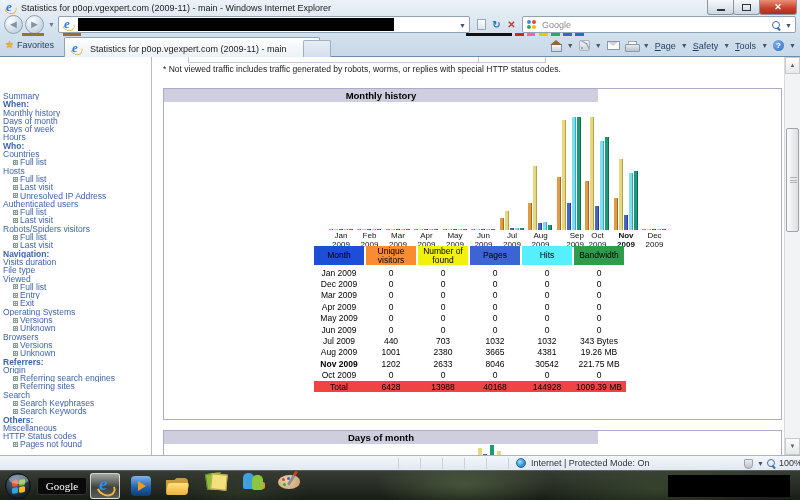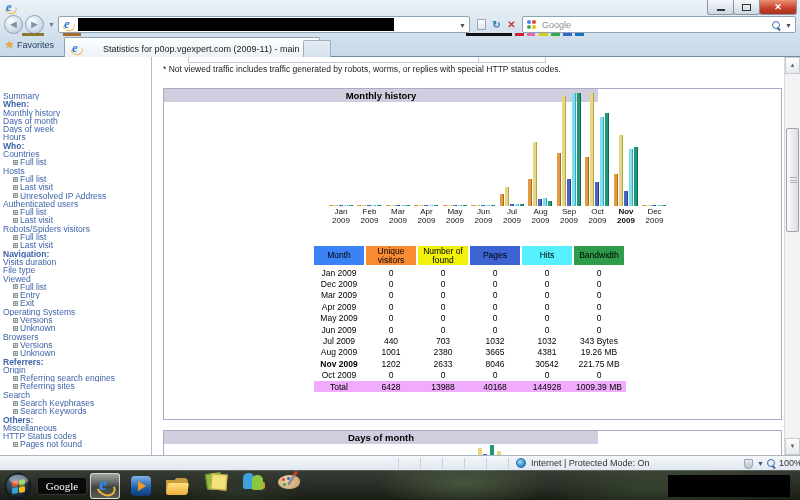--- a/index.html
+++ b/index.html
@@ -36,21 +36,21 @@
 .stext{position:absolute;left:19px;top:3px;font-size:9px;color:#8b8b8b}
 .mag{position:relative;display:inline-block;width:9px;height:9px}
 .mag::before{content:"";position:absolute;left:0;top:0;width:6px;height:6px;border:1.5px solid #3E6FA8;border-radius:50%}
 .mag::after{content:"";position:absolute;left:6px;top:6px;width:4px;height:1.5px;background:#3E6FA8;transform:rotate(45deg);transform-origin:0 0}
 .search-mag{position:absolute;right:14px;top:4px}
 .search-caret{position:absolute;right:3px;top:5px;font-size:7px;color:#44566a}
 .artifact-dash{position:absolute;top:33px;height:3px}
 .tabrow{position:absolute;top:36px;left:0;right:0;height:21px}
 .favbtn{position:absolute;left:5px;top:4px;display:flex;align-items:center;gap:3px;font-size:9px;color:#1e3c5c}
 .star{color:#F2AC2E;font-size:10px;line-height:10px;text-shadow:0 0 1px #b07714}
-.tab{position:absolute;left:64px;top:1px;width:256px;height:20px;background:linear-gradient(#fdfefe,#e9f0f6);border:1px solid #8FA3B5;border-bottom:none;border-radius:2px 2px 0 0;display:flex;align-items:center;gap:20px;padding:11px 5px;font-size:9px;color:#222;white-space:nowrap;overflow:hidden}
+.tab{position:absolute;left:64px;top:1px;width:256px;height:20px;background:linear-gradient(#fdfefe,#e9f0f6);border:1px solid #8FA3B5;border-bottom:none;border-radius:2px 2px 0 0;display:flex;align-items:center;gap:7px;padding:11px 5px;font-size:9px;color:#222;white-space:nowrap;overflow:hidden}
 .tabstub{position:absolute;left:303px;top:4px;width:28px;height:17px;background:linear-gradient(#e6edf4,#d3e0ec);border:1px solid #9fb0c2;border-bottom:none;border-radius:2px 2px 0 0}
 .cmdbar{position:absolute;right:4px;top:4px;display:flex;align-items:center;gap:5px;font-size:9px;color:#1e3c5c}
 .car{font-size:7px;color:#44566a}
 .accel{display:inline-block}
 .accel::first-letter{text-decoration:underline}
 .ico-home{display:inline-block;width:11px;height:11px;position:relative}
 .ico-home::before{content:"";position:absolute;left:0;top:4px;width:9px;height:6px;background:linear-gradient(#f7fafc,#ccd8e2);border:1px solid #7e92a5}
 .ico-home::after{content:"";position:absolute;left:-1px;top:0;border-left:6px solid transparent;border-right:6px solid transparent;border-bottom:5px solid #97652f}
 .ico-feed{display:inline-block;width:11px;height:11px;border-radius:2px;background:linear-gradient(#eef2f5,#cfd7dd);border:1px solid #a9b4be;position:relative}
 .ico-feed::before{content:"";position:absolute;left:1px;bottom:1px;width:2px;height:2px;border-radius:50%;background:#8b97a1}
@@ -73,29 +73,29 @@
 .grid-ico{flex:none;width:5px;height:5px;border:1px solid #8a9a8a;background:
  linear-gradient(90deg,transparent 1px,#9aa 1px,#9aa 2px,transparent 2px),
  linear-gradient(transparent 1px,#9aa 1px,#9aa 2px,transparent 2px),#eef3ee}
 .main{position:absolute;left:152px;top:0;right:16px;bottom:0}
 .note{position:absolute;left:11px;top:7px;font-size:8.5px;color:#1a1a1a;white-space:nowrap}
 .art-h{position:absolute;left:36px;top:5px;width:358px;border-top:1px solid #c6c6d6}
 .art-v{position:absolute;top:0;width:1px;height:5px;background:#c6c6d6}
 .panel{position:absolute;left:11px;width:619px;border:1px solid #ABABC9;background:#fff}
 .panel-head{height:13px;display:flex}
 .ph-lav{width:434px;background:#CECEDF;display:flex;align-items:center;justify-content:center;font-weight:bold;font-size:9.5px;color:#000}
-.chart-zone{position:absolute;left:0;top:4px;width:100%;height:113px}
+.chart-zone{position:absolute;left:0;top:28px;width:100%;height:113px}
 .bar{position:absolute;bottom:0;width:4px}
 .xlab{position:absolute;top:115px;width:30px;text-align:center;font-size:8px;line-height:8.5px;color:#111}
 .xlab.cur{font-weight:bold}
 .mtable{position:absolute;left:150px;top:157px;width:312px;color:#000}
 .mt-head{display:flex;height:19px;margin-bottom:2px}
 .mt-h{flex:none;width:50px;margin-right:2px;display:flex;align-items:center;justify-content:center;text-align:center;font-size:8.5px;line-height:9px;color:#000}
 .mt-row{display:flex;height:11.4px;align-items:center}
-.mt-row.total{background:#f0abfc}
+.mt-row.total{background:#ef4444}
 .mt-c{flex:none;width:50px;margin-right:2px;text-align:center;font-size:8.5px}
 .bold{font-weight:bold}
 .days-zone{position:absolute;left:0;top:13px;width:100%;height:13px}
 .dbar{position:absolute;bottom:0;width:4px}
 .vscroll{position:absolute;right:0;top:0;width:16px;height:398px;background:#F2F3F5;border-left:1px solid #D8DADC}
 .sb-btn{position:absolute;left:0;width:15px;height:17px;background:linear-gradient(#FDFDFD,#E6E8EB);border:1px solid #C8CACD;color:#566;font-size:6px;text-align:center;line-height:15px}
 .sb-thumb{position:absolute;left:1px;top:71px;width:13px;height:104px;background:linear-gradient(90deg,#FBFBFB,#DCDEE1);border:1px solid #9FA3A8;border-radius:2px}
 .sb-thumb::before{content:"";position:absolute;left:3px;top:48px;width:7px;height:6px;background:repeating-linear-gradient(#aeb2b6 0,#aeb2b6 1px,transparent 1px,transparent 2.5px)}
 
 .statusbar{position:absolute;top:455px;left:0;right:0;height:15px;background:linear-gradient(#F4F7FB,#E1E8F1);border-top:1px solid #A9B4BF;font-size:9px;color:#333}
@@ -150,20 +150,21 @@
 .tb-redact{position:absolute;left:668px;top:4px;width:122px;height:22px;background:#000}
 </style>
 </head>
 <body>
 
 <div class="screen">
 
   <div class="chrome">
     <div class="titlebar">
       <span class="ie-mini"></span>
+      <span class="title-text">Statistics for p0op.vgexpert.com (2009-11) - main - Windows Internet Explorer</span>
     </div>
     <div class="winbtns">
       <div class="winbtn">
           <span class="min-glyph"></span>
         </div>
       <div class="winbtn">
           <span class="max-glyph"></span>
         </div>
       <div class="winbtn close">✕</div>
     </div>
@@ -208,20 +209,37 @@
     <div class="tabrow">
       <div class="favbtn">
         <span class="star">★</span>
         <span>Favorites</span>
       </div>
       <div class="tab">
         <span class="ie-mini"></span>
         <span>Statistics for p0op.vgexpert.com (2009-11) - main</span>
       </div>
       <div class="tabstub"></div>
+      <div class="cmdbar">
+        <span class="ico-home"></span>
+          <span class="car">▼</span>
+        <span class="ico-feed"></span>
+          <span class="car">▼</span>
+        <span class="ico-mail"></span>
+        <span class="ico-print"></span>
+          <span class="car">▼</span>
+        <span class="accel">Page</span>
+          <span class="car">▼</span>
+        <span class="accel">Safety</span>
+          <span class="car">▼</span>
+        <span class="accel">Tools</span>
+          <span class="car">▼</span>
+        <span class="ico-help">?</span>
+          <span class="car">▼</span>
+      </div>
     </div>
   </div>
 
   <div class="content">
 
     <div class="sidebar">
       <div class="sidenav">
           <div class="side-link"><span>Summary</span></div>
           <div class="side-header"><span>When:</span></div>
           <div class="side-link"><span>Monthly history</span></div>
@@ -410,21 +428,21 @@
             <div class="bar" style="left: 384px; height: 5px; background: rgb(30, 153, 117); border-right: 1px solid rgb(14, 107, 80);"></div>
             <div class="xlab" style="left: 361.5px;">
               <div>Aug</div>
               <div>2009</div>
             </div>
             <div class="bar" style="left: 392.5px; height: 53px; background: rgb(227, 154, 69); border-right: 1px solid rgb(168, 104, 32);"></div>
             <div class="bar" style="left: 397.5px; height: 110px; background: rgb(230, 216, 127); border-right: 1px solid rgb(179, 161, 76);"></div>
             <div class="bar" style="left: 402.5px; height: 27px; background: rgb(71, 102, 200); border-right: 1px solid rgb(39, 64, 143);"></div>
             <div class="bar" style="left: 407.5px; height: 113px; background: rgb(126, 224, 239); border-right: 1px solid rgb(63, 166, 190);"></div>
             <div class="bar" style="left: 412.5px; height: 113px; background: rgb(30, 153, 117); border-right: 1px solid rgb(14, 107, 80);"></div>
-            <div class="xlab" style="left: 390px;">
+            <div class="xlab" style="left: 390px; text-align: right;">
               <div>Sep</div>
               <div>2009</div>
             </div>
             <div class="bar" style="left: 421px; height: 49px; background: rgb(227, 154, 69); border-right: 1px solid rgb(168, 104, 32);"></div>
             <div class="bar" style="left: 426px; height: 113px; background: rgb(230, 216, 127); border-right: 1px solid rgb(179, 161, 76);"></div>
             <div class="bar" style="left: 431px; height: 24px; background: rgb(71, 102, 200); border-right: 1px solid rgb(39, 64, 143);"></div>
             <div class="bar" style="left: 436px; height: 89px; background: rgb(126, 224, 239); border-right: 1px solid rgb(63, 166, 190);"></div>
             <div class="bar" style="left: 441px; height: 93px; background: rgb(30, 153, 117); border-right: 1px solid rgb(14, 107, 80);"></div>
             <div class="xlab" style="left: 418.5px;">
               <div>Oct</div>
@@ -444,21 +462,21 @@
             <div class="bar" style="left: 488px; height: 1px; background: rgb(71, 102, 200); border-right: 1px solid rgb(39, 64, 143);"></div>
             <div class="bar" style="left: 493px; height: 1px; background: rgb(126, 224, 239); border-right: 1px solid rgb(63, 166, 190);"></div>
             <div class="bar" style="left: 498px; height: 1px; background: rgb(30, 153, 117); border-right: 1px solid rgb(14, 107, 80);"></div>
             <div class="xlab" style="left: 475.5px;">
               <div>Dec</div>
               <div>2009</div>
             </div>
           </div>
         <div class="mtable">
           <div class="mt-head">
-              <div class="mt-h" style="background: #3b82f6;">Month</div>
+              <div class="mt-h" style="background: #1d4ed8;">Month</div>
               <div class="mt-h" style="background: rgb(249, 139, 51);">Unique visitors</div>
               <div class="mt-h" style="background: rgb(241, 241, 12);">Number of found</div>
               <div class="mt-h" style="background: rgb(60, 101, 211);">Pages</div>
               <div class="mt-h" style="background: rgb(85, 239, 254);">Hits</div>
               <div class="mt-h" style="background: rgb(47, 156, 76);">Bandwidth</div>
             </div>
           <div>
               <div class="mt-row">
                 <div class="mt-c">Jan 2009</div>
                 <div class="mt-c">0</div>

